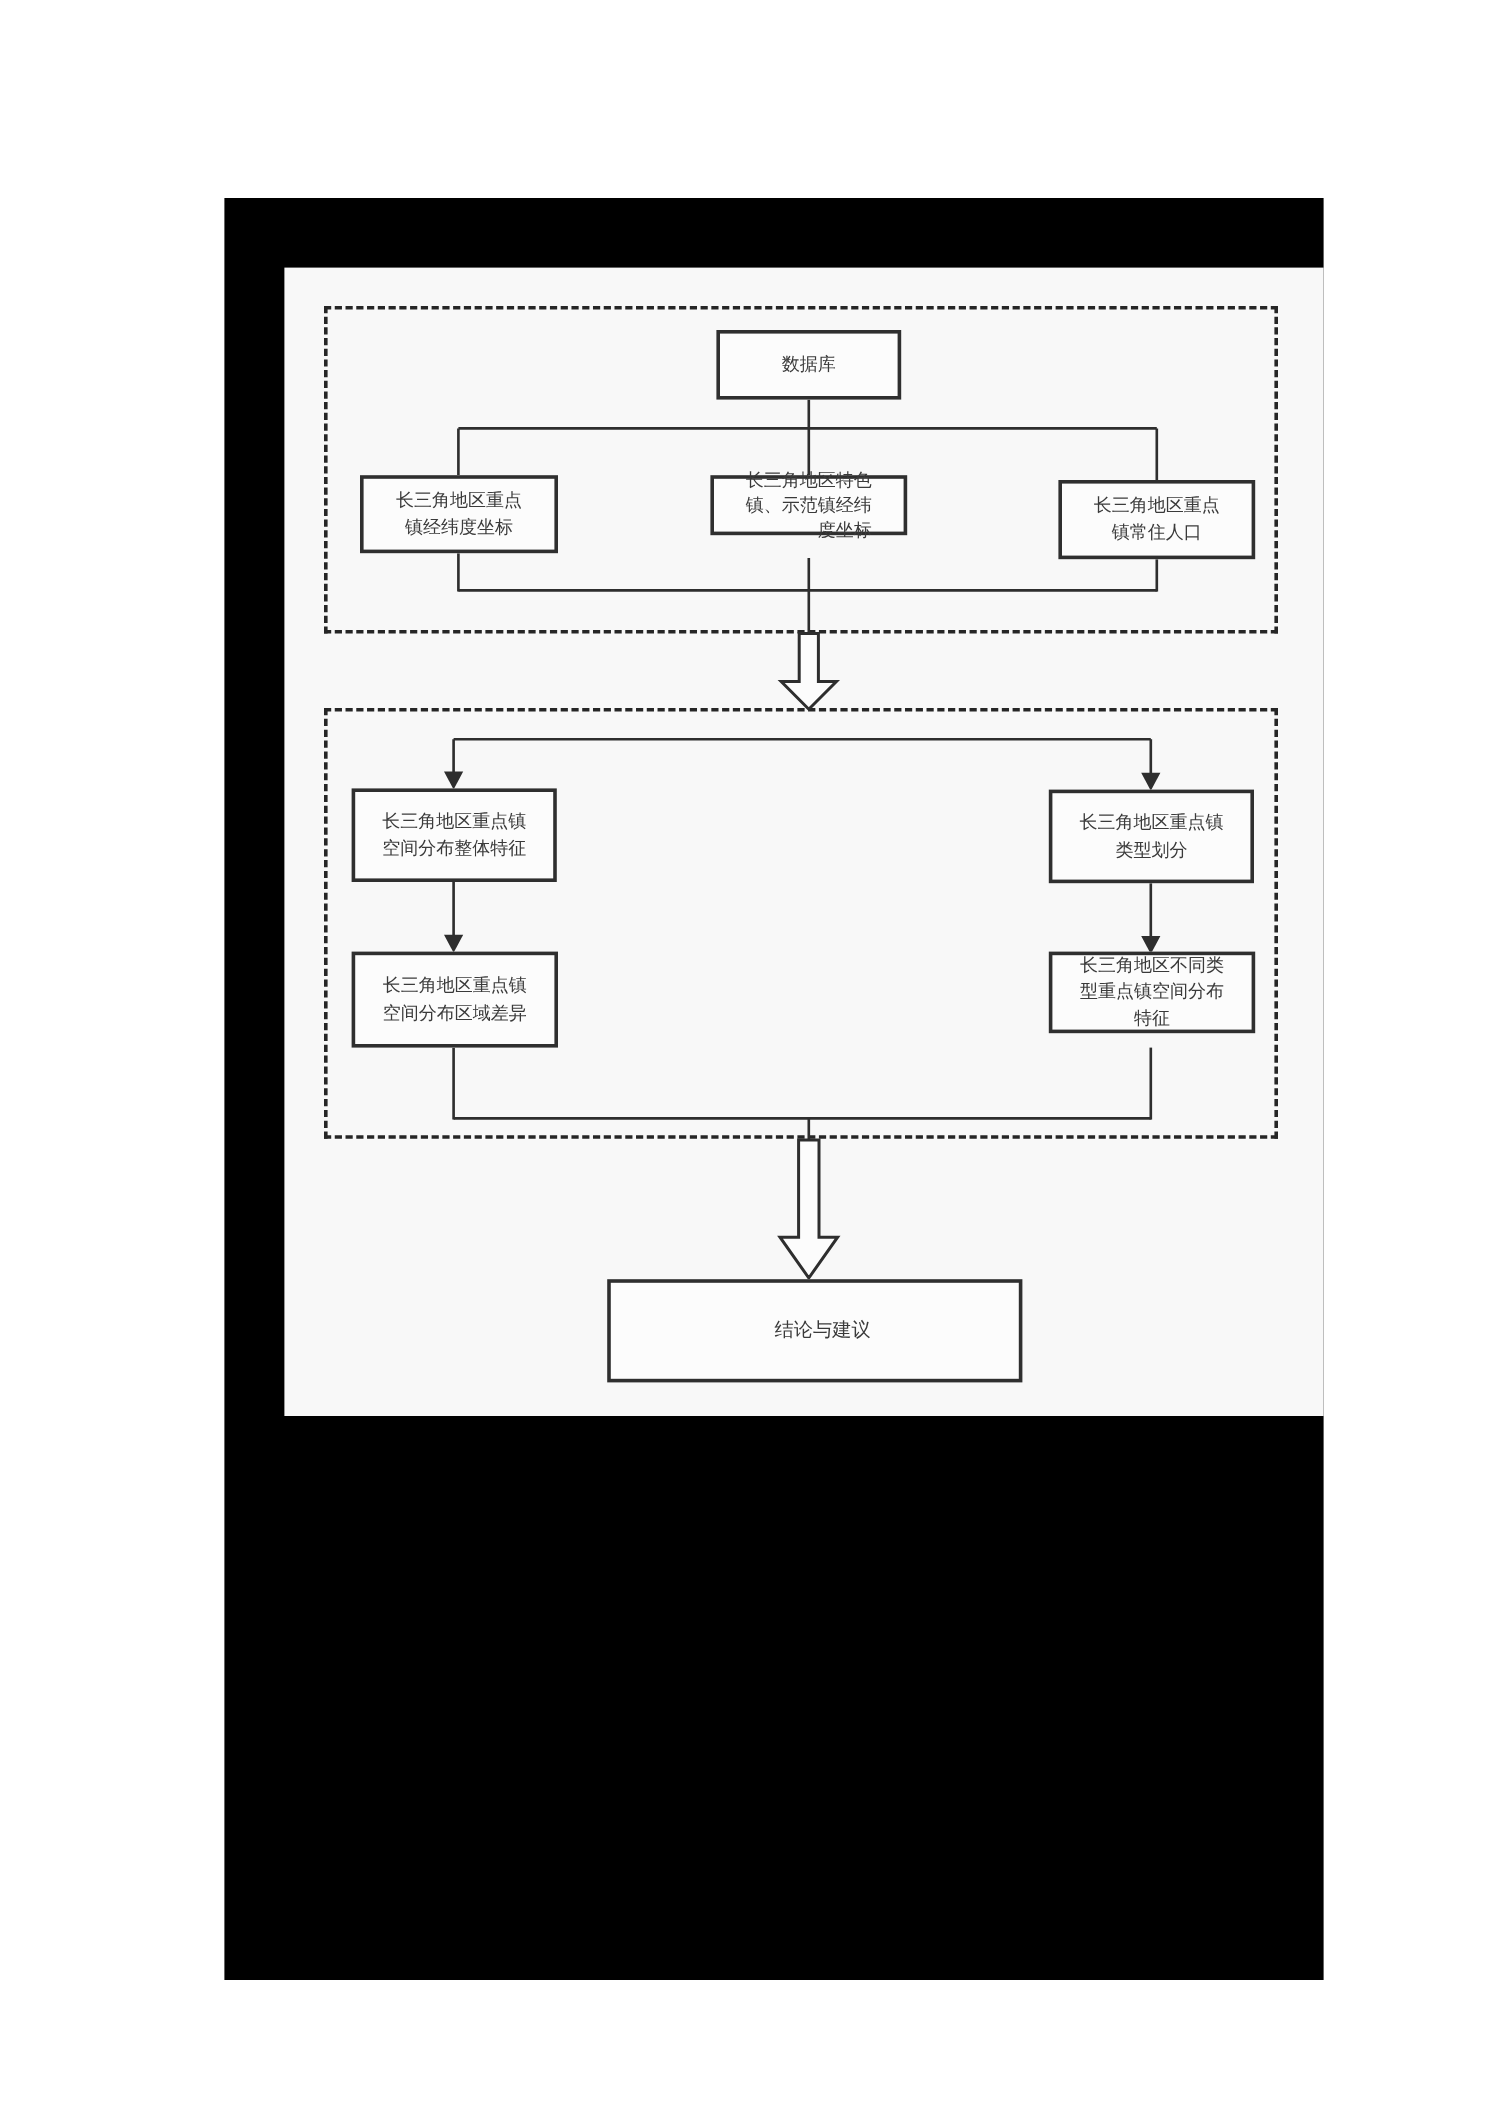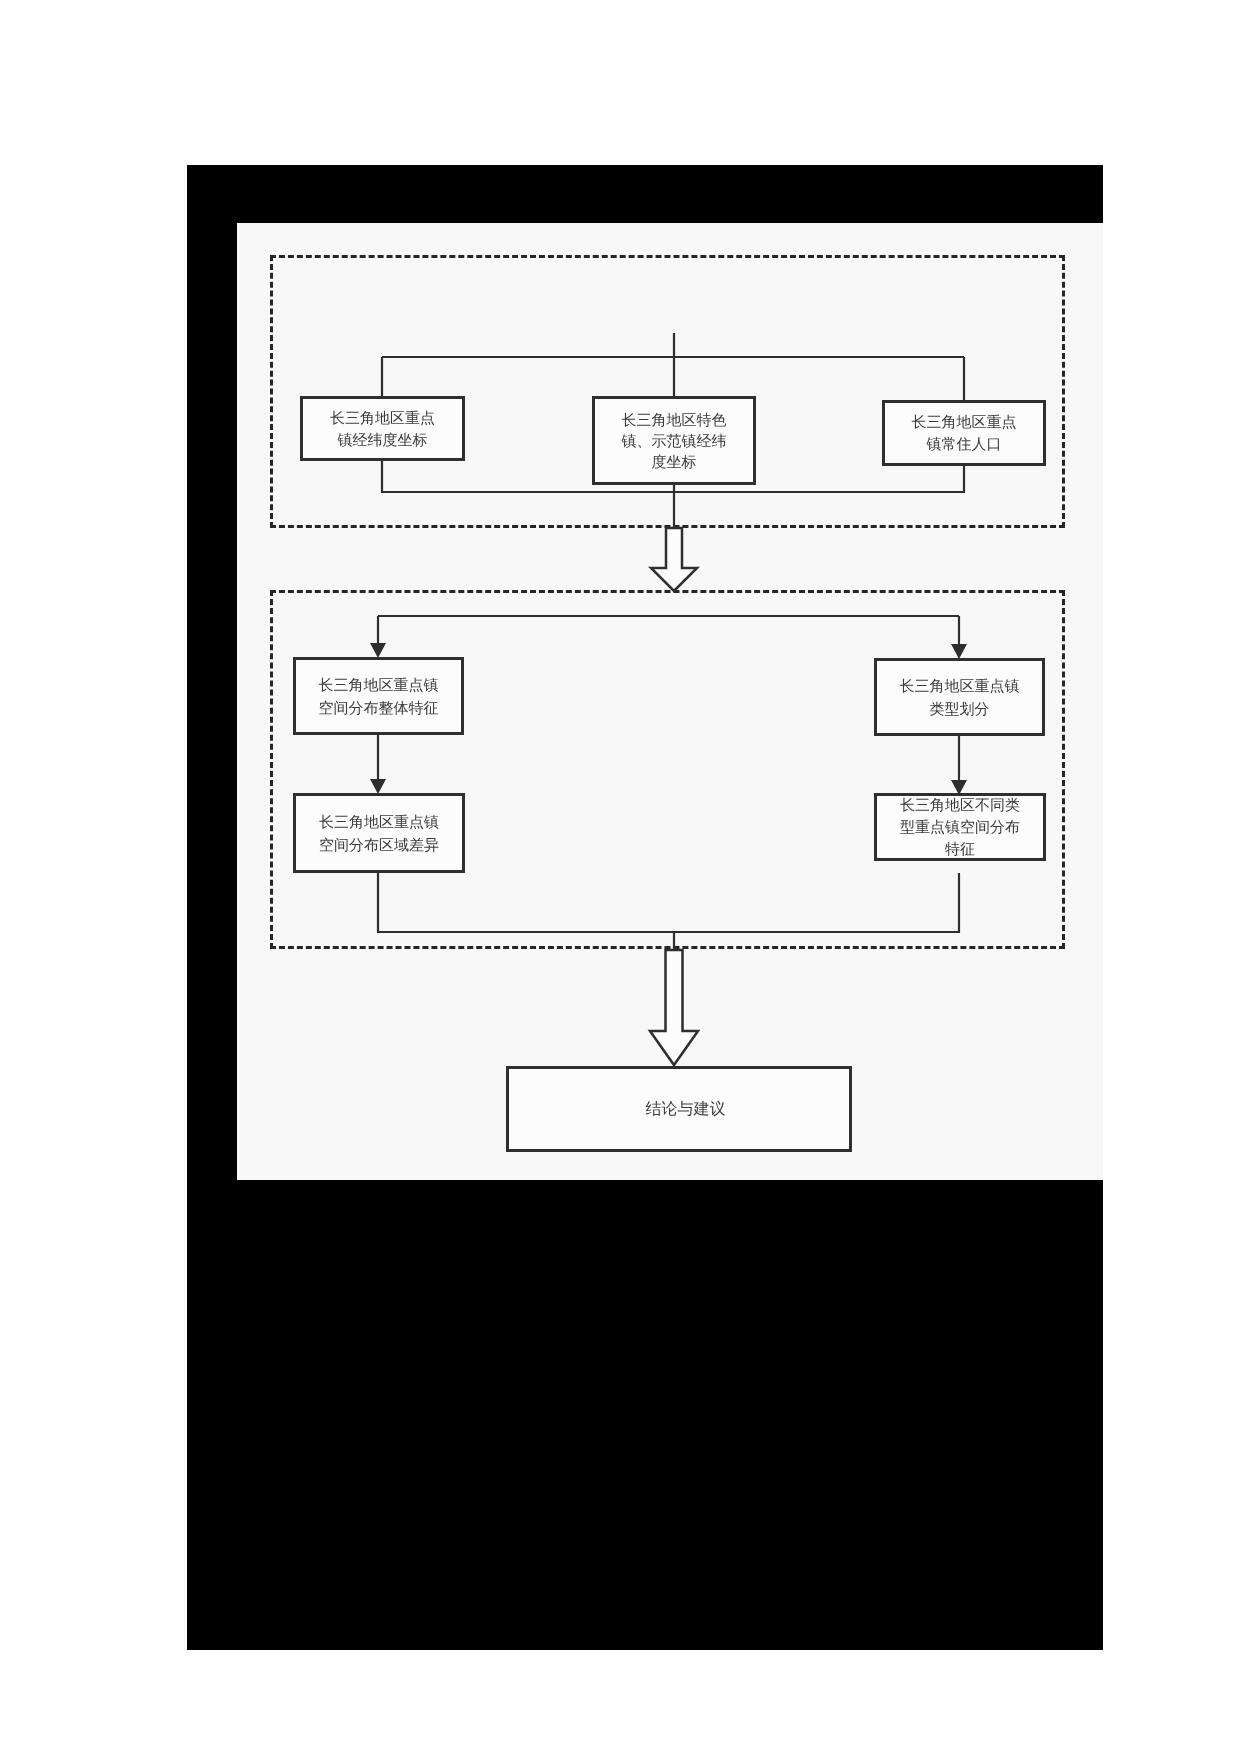--- a/index.html
+++ b/index.html
@@ -14,21 +14,21 @@
   .page{position:absolute;left:237px;top:223px;width:866px;height:957px;background:var(--page_bg);}
   .dashed-rect{position:absolute;border:3px dashed var(--dashed_border);}
   .dashed-1{left:33px;top:32px;width:795px;height:273px;}
   .dashed-2{left:33px;top:367px;width:795px;height:359px;}
   .connectors{position:absolute;left:0;top:0;width:866px;height:957px;}
   .fbox{position:absolute;background:var(--box_bg);border:3px solid var(--box_border);
         display:flex;align-items:center;justify-content:center;text-align:center;
         color:var(--text);white-space:pre-line;line-height:22px;font-size:15px;}
   .box-db{left:360px;top:52px;width:154px;height:58px;}
   .box-s1l{left:63px;top:173px;width:165px;height:65px;}
-  .box-s1m{left:355px;top:173px;width:164px;height:89px;line-height:21px;}
+  .box-s1m{left:355px;top:173px;width:164px;height:50px;line-height:21px;text-align:right;}
   .box-s1r{left:645px;top:177px;width:164px;height:66px;}
   .box-s2lt{left:56px;top:434px;width:171px;height:78px;line-height:23px;}
   .box-s2rt{left:637px;top:435px;width:171px;height:78px;line-height:23px;}
   .box-s2lb{left:56px;top:570px;width:172px;height:80px;line-height:23px;}
   .box-s2rb{left:637px;top:570px;width:172px;height:68px;}
   .box-conclusion{left:269px;top:843px;width:346px;height:86px;font-size:16px;padding-left:13px;}
 </style>
 </head>
 <body>
 
@@ -70,20 +70,21 @@
         <polygon points="714,421 730,421 722,436"></polygon>
         <polygon points="133,556 149,556 141,571"></polygon>
         <polygon points="714,557 730,557 722,572"></polygon>
       </g>
       <g fill="#fcfcfc" stroke="#2e2e2e" stroke-width="2.5" stroke-linejoin="miter">
         <polygon points="429,305 445,305 445,345 460,345 437,368 414,345 429,345"></polygon>
         <polygon points="428.5,727 445.5,727 445.5,808 461,808 437,842 413,808 428.5,808"></polygon>
       </g>
     </svg>
 
+    <div class="fbox box-db">数据库</div>
 
     <div class="fbox box-s1l">长三角地区重点
 镇经纬度坐标</div>
     <div class="fbox box-s1m">长三角地区特色
 镇、示范镇经纬
 度坐标</div>
     <div class="fbox box-s1r">长三角地区重点
 镇常住人口</div>
 
     <div class="fbox box-s2lt">长三角地区重点镇

